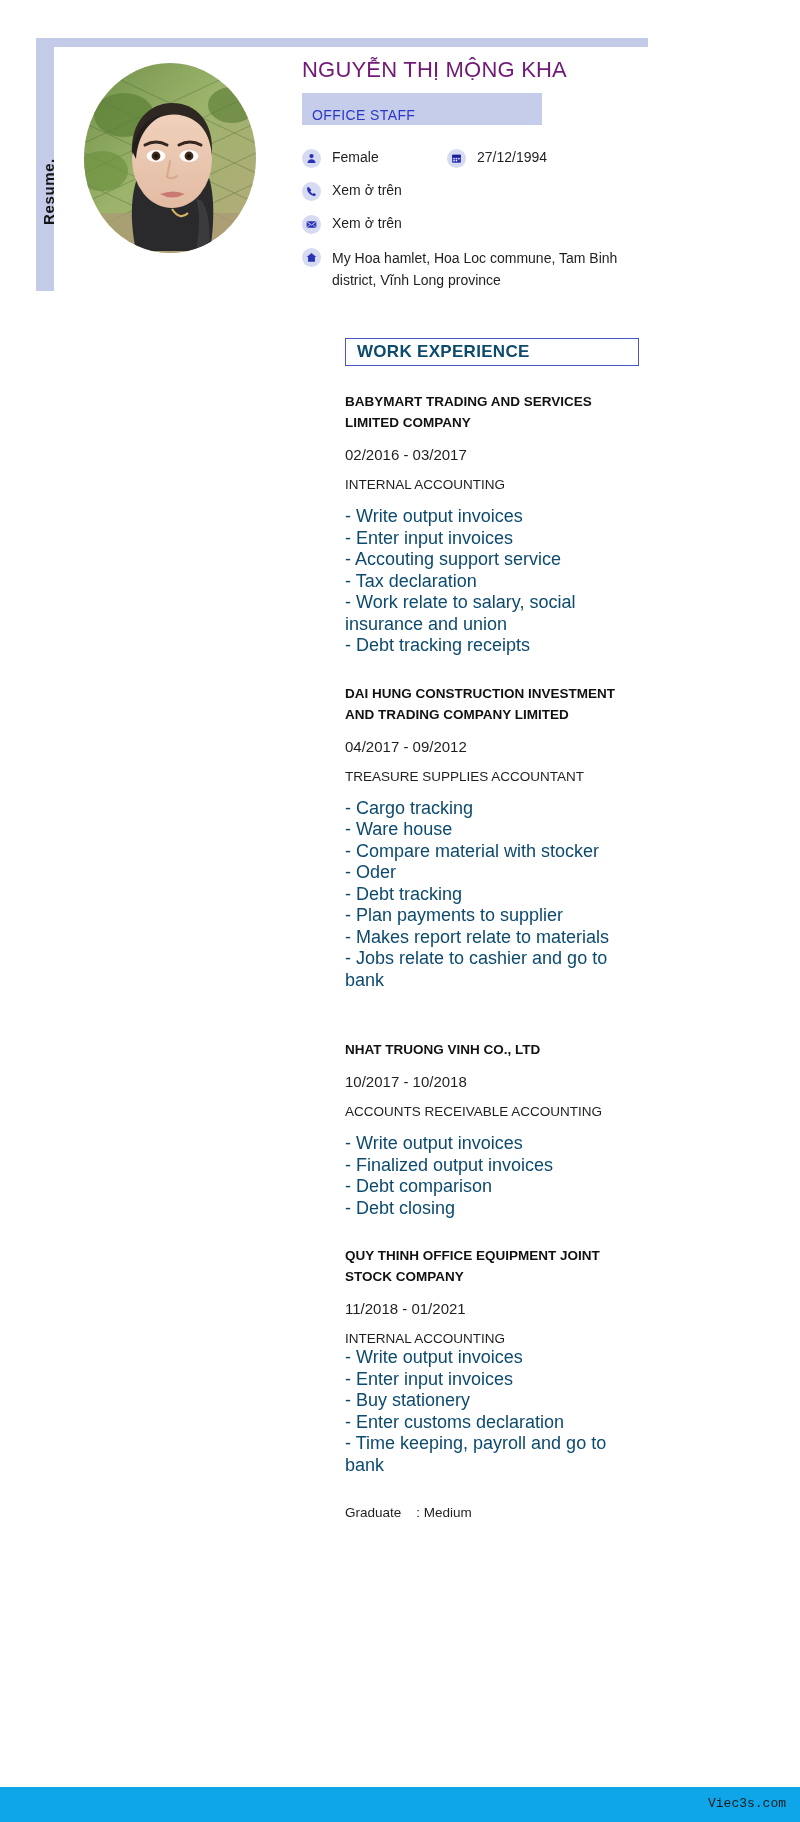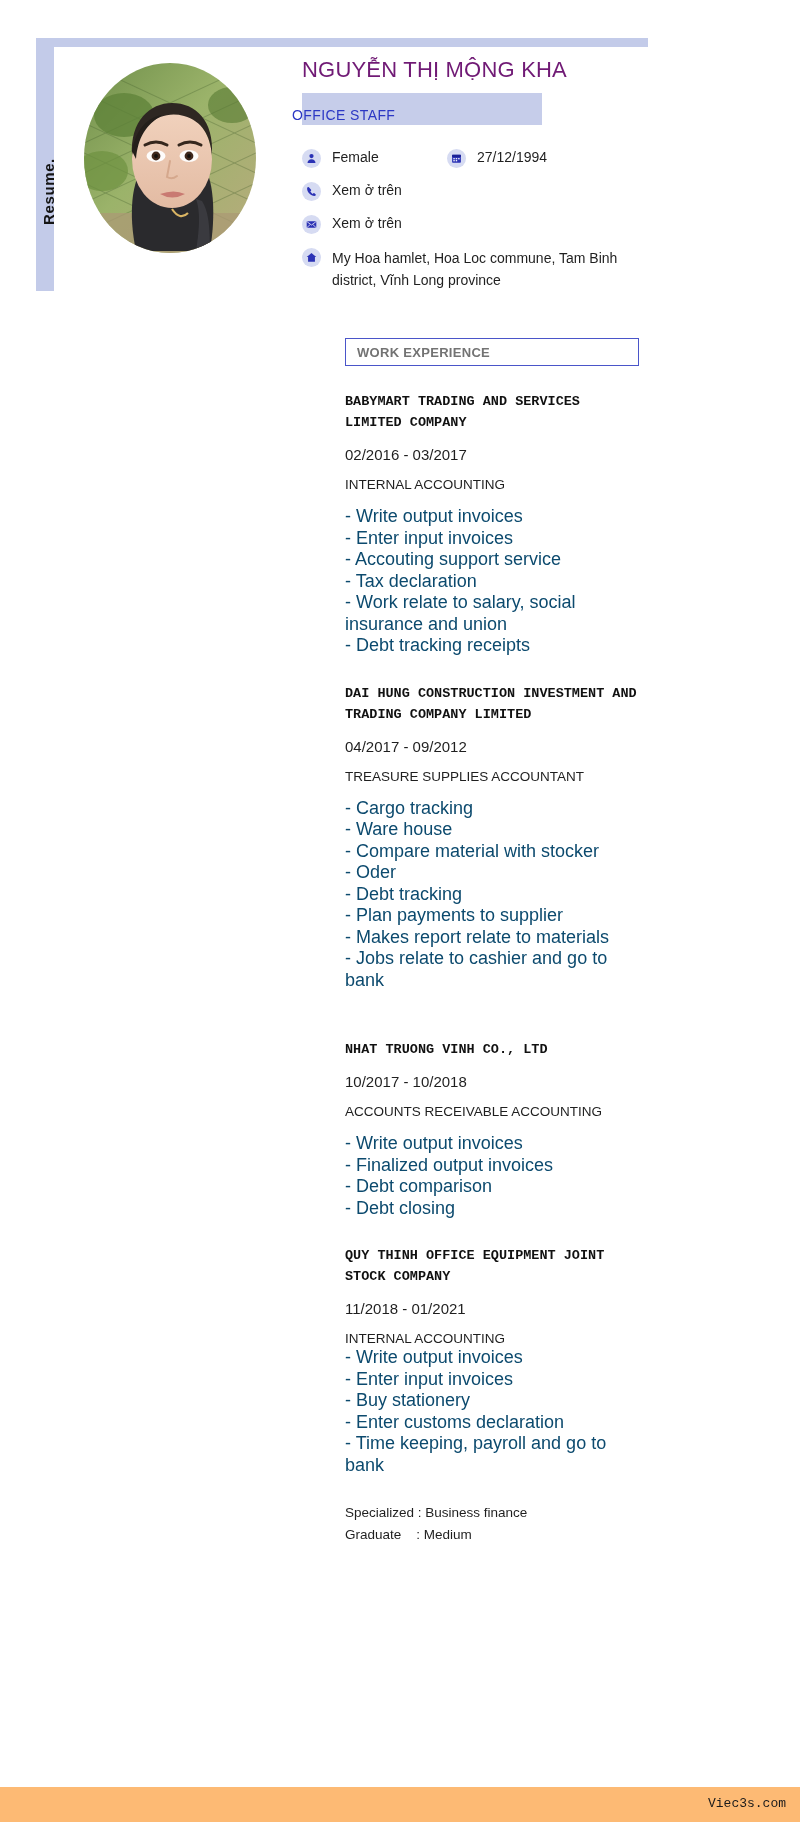--- a/index.html
+++ b/index.html
@@ -76,21 +76,21 @@
   .job-title-band {
     position: absolute;
     left: 266px;
     top: 55px;
     width: 240px;
     height: 32px;
     background: #c6cdea;
   }
   .job-title {
     position: absolute;
-    left: 256px;
+    left: 276px;
     top: 69px;
     font-size: 14px;
     color: #2b37c4;
     letter-spacing: 0.4px;
   }
 
   .contact-block {
     position: absolute;
     left: 266px;
     top: 110px;
@@ -133,33 +133,32 @@
   .section-head {
     border: 1px solid #4a55c9;
     height: 28px;
     display: flex;
     align-items: center;
     padding-left: 11px;
     margin-bottom: 25px;
     box-sizing: border-box;
   }
   .section-head span {
-    font-size: 13px;
+    font-size: 17px;
     font-weight: bold;
     letter-spacing: 0.3px;
-    color: #737373;
+    color: #0c4a6e;
   }
   .job { margin-bottom: 26px; }
   .job-company {
     font-size: 13.5px;
     font-weight: bold;
     line-height: 21px;
     color: #111;
     margin-bottom: 13px;
-    font-family: Liberation Mono, monospace;
   }
   .job-dates {
     font-size: 15px;
     color: #1f1f1f;
     margin-bottom: 14px;
   }
   .job-role {
     font-size: 13.5px;
     color: #1f1f1f;
     margin-bottom: 14px;
@@ -181,21 +180,21 @@
     white-space: pre;
   }
 
   
   .footer {
     position: absolute;
     left: 0;
     bottom: 0;
     width: 800px;
     height: 35px;
-    background: #fdba74;
+    background: #0ea5e9;
   }
   .footer-text {
     position: absolute;
     right: 14px;
     top: 9px;
     font-family: "Liberation Mono", monospace;
     font-size: 13px;
     color: #1b1b1b;
   }
 </style>
@@ -366,19 +365,18 @@
     <div class="job-role tight">INTERNAL ACCOUNTING</div>
     <div class="bullets">
       <div class="bullet">- Write output invoices</div>
       <div class="bullet">- Enter input invoices</div>
       <div class="bullet">- Buy stationery</div>
       <div class="bullet">- Enter customs declaration</div>
       <div class="bullet">- Time keeping, payroll and go to bank</div>
     </div>
   </div>
 
-  <div class="info-line">Specialized : Business finance</div>
   <div class="info-line">Graduate    : Medium</div>
 </div>
 
 <div class="footer">
   <div class="footer-text">Viec3s.com</div>
 </div>
 
 </body></html>

